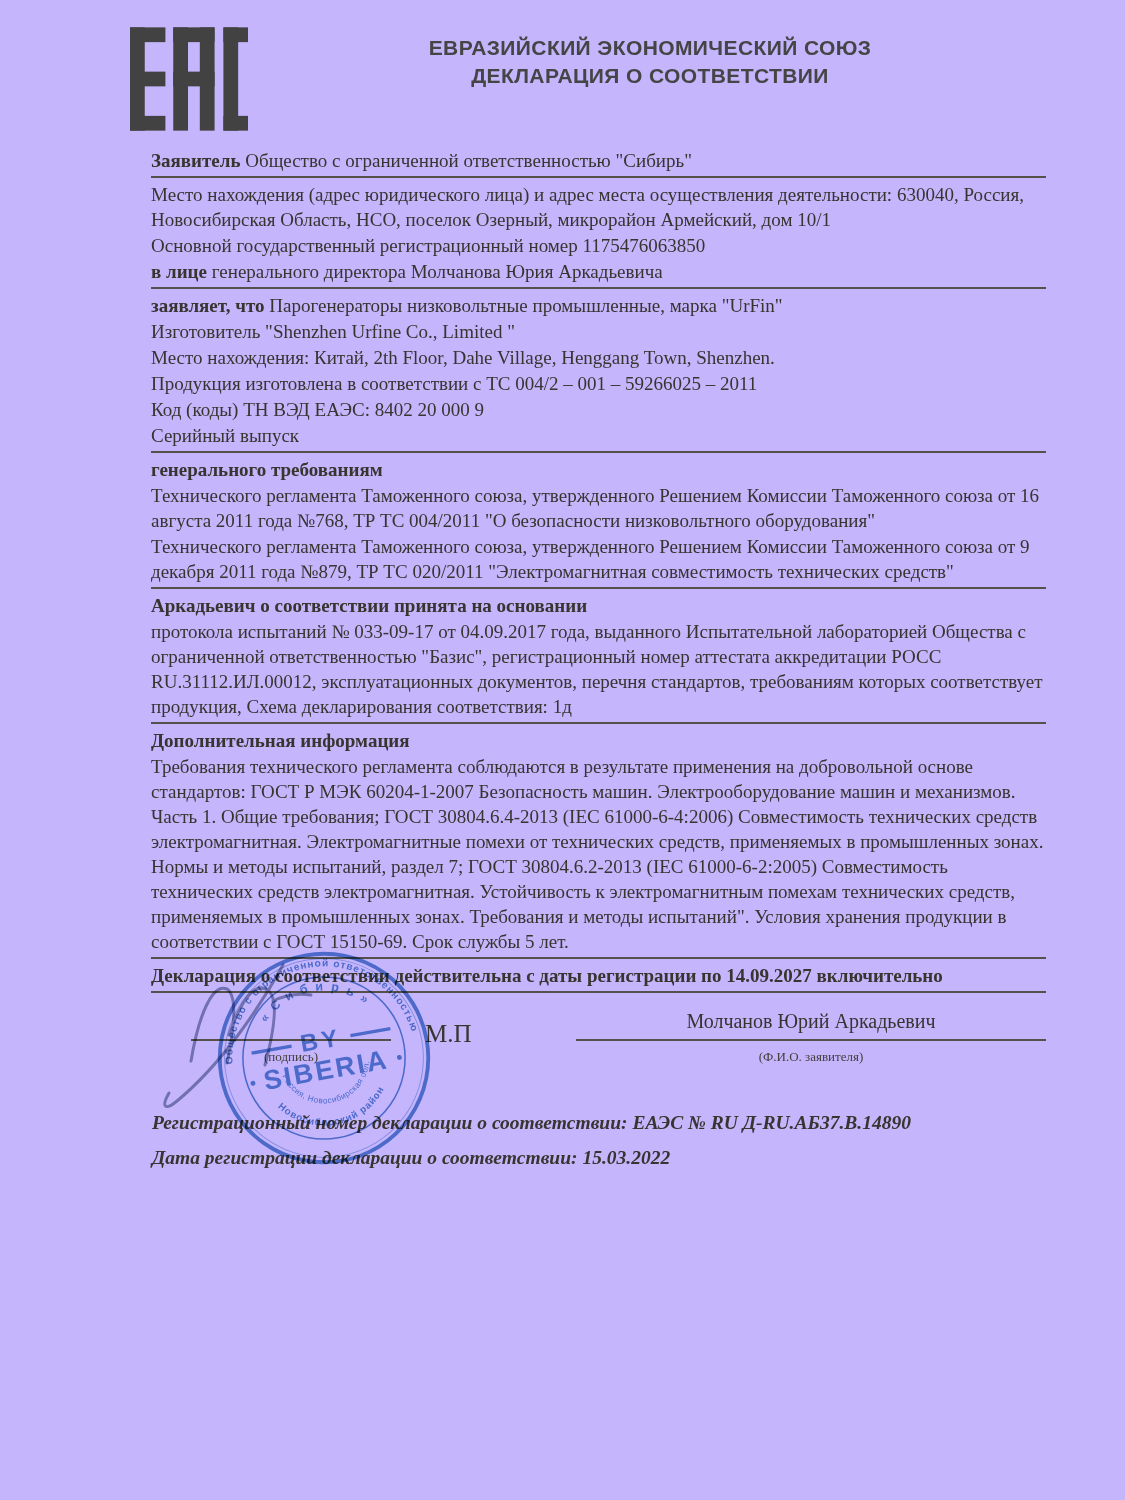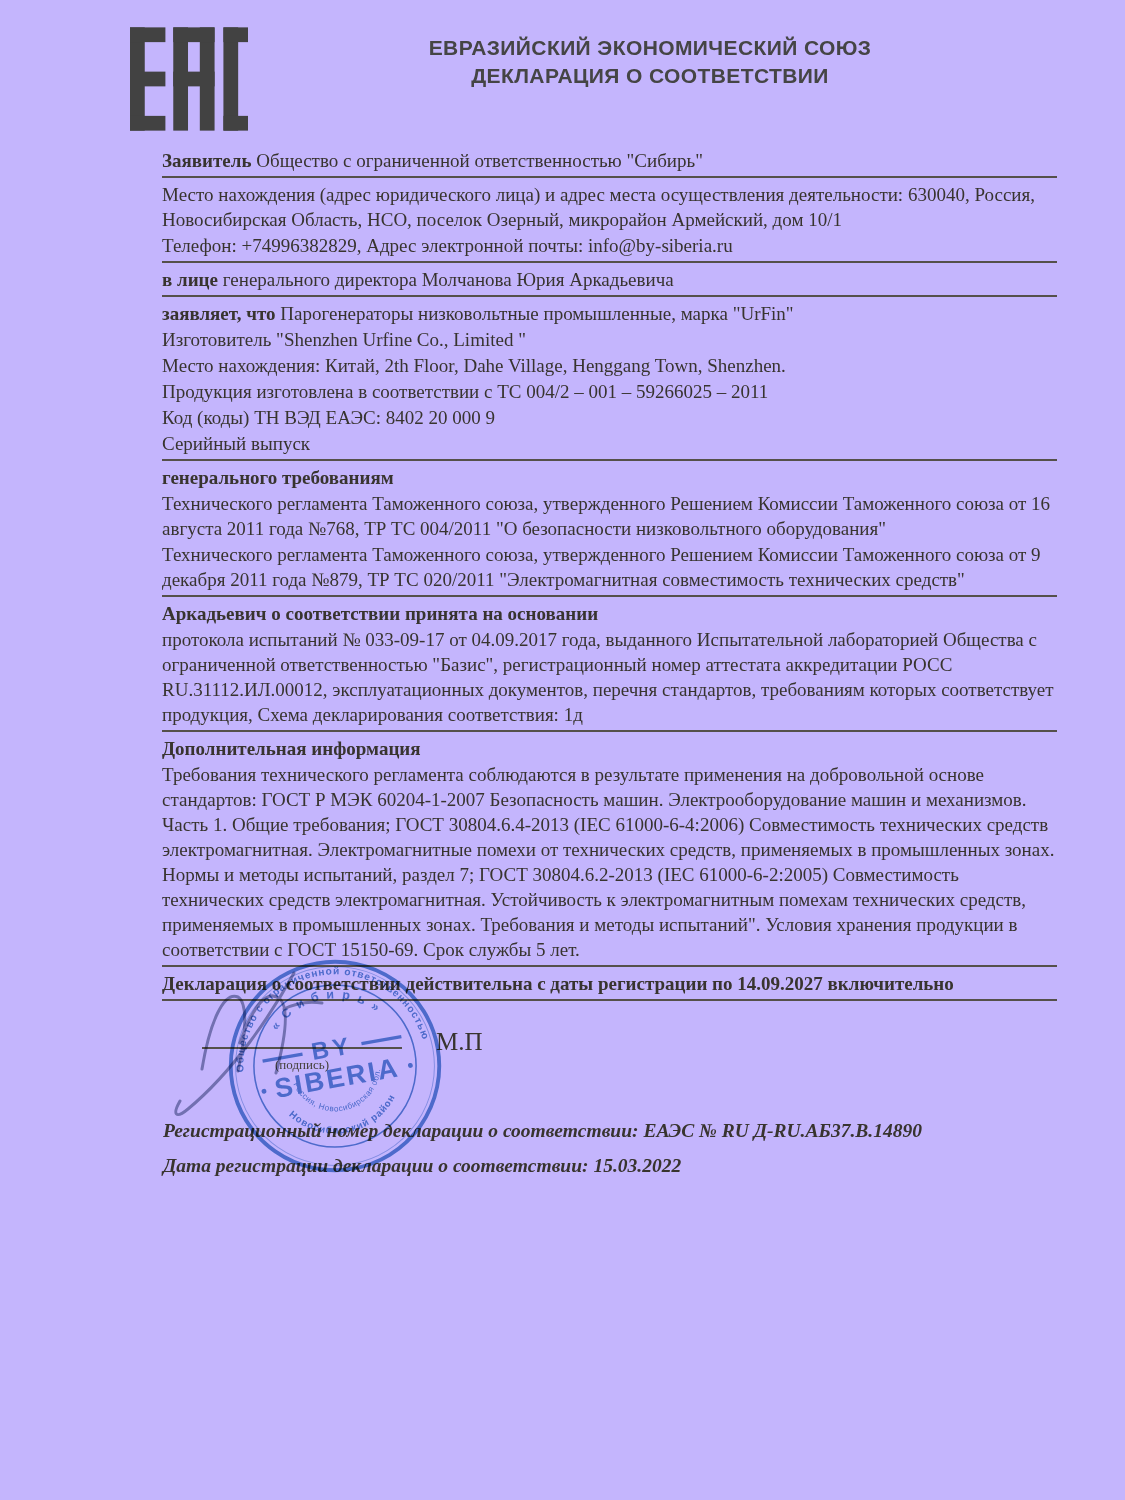--- a/index.html
+++ b/index.html
@@ -11,21 +11,21 @@
   }
   
   .logo { position:absolute; left:130px; top:26px; }
   .titles {
     padding-top:34px; margin-left:310px; width:680px; text-align:center;
     font-family:"Liberation Sans", sans-serif; font-weight:bold;
     font-size:21px; line-height:28px; color:#454545; letter-spacing:0.4px;
   }
   
   .content {
-    position:absolute; left:162px; top:147px; width:895px;
+    position:absolute; left:151px; top:147px; width:895px;
     font-size:19px; line-height:25px;
   }
   .row { margin:0; padding:1px 0 0 0; }
   .rule { border-bottom:2px solid #55504a; padding-bottom:3px; margin-bottom:3px; }
   .lead { font-weight:bold; }
   .bold { font-weight:bold; }
   
   .sig-area { position:relative; margin-top:16px; height:96px; display:flex; align-items:flex-start; }
   .sig-col { display:flex; flex-direction:column; }
   .sig-left  { width:200px; margin-left:40px; }
@@ -75,21 +75,21 @@
   <div class="titles">
     <div>ЕВРАЗИЙСКИЙ ЭКОНОМИЧЕСКИЙ СОЮЗ</div>
     <div>ДЕКЛАРАЦИЯ О СООТВЕТСТВИИ</div>
   </div>
 
   <div class="content">
 
     <p class="row rule"><span class="lead">Заявитель</span> <span>Общество с ограниченной ответственностью "Сибирь"</span></p>
 
     <p class="row">Место нахождения (адрес юридического лица) и адрес места осуществления деятельности: 630040, Россия, Новосибирская Область, НСО, поселок Озерный, микрорайон Армейский, дом 10/1</p>
-    <p class="row rule">Телефон: +74996382829, Адрес электронной почты: info@by-siberia.ru</p>
+    <p class="row">Основной государственный регистрационный номер 1175476063850</p>
 
     <p class="row rule"><span class="lead">в лице</span> <span>генерального директора Молчанова Юрия Аркадьевича</span></p>
 
     <p class="row"><span class="lead">заявляет, что</span> <span>Парогенераторы низковольтные промышленные, марка "UrFin"</span></p>
 
     <p class="row">Изготовитель "Shenzhen Urfine Co., Limited "</p>
     <p class="row">Место нахождения: Китай, 2th Floor, Dahe Village, Henggang Town, Shenzhen.</p>
     <p class="row">Продукция изготовлена в соответствии с ТС 004/2 – 001 – 59266025 – 2011</p>
     <p class="row">Код (коды) ТН ВЭД ЕАЭС: 8402 20 000 9</p>
     <p class="row rule">Серийный выпуск</p>
@@ -148,19 +148,24 @@
       </svg>
 
       <div class="sig-col sig-left">
         <div class="sig-name"></div>
         <div class="sig-line"></div>
         <div class="sig-cap">(подпись)</div>
       </div>
 
       <div class="mp">М.П</div>
 
+      <div class="sig-col sig-right">
+        <div class="sig-name">Молчанов Юрий Аркадьевич</div>
+        <div class="sig-line"></div>
+        <div class="sig-cap">(Ф.И.О. заявителя)</div>
+      </div>
     </div>
 
     <p class="reg">Регистрационный номер декларации о соответствии: ЕАЭС № RU Д-RU.АБ37.В.14890</p>
     <p class="reg reg-date">Дата регистрации декларации о соответствии:  15.03.2022</p>
 
   </div>
 </div>
 
 </body></html>

